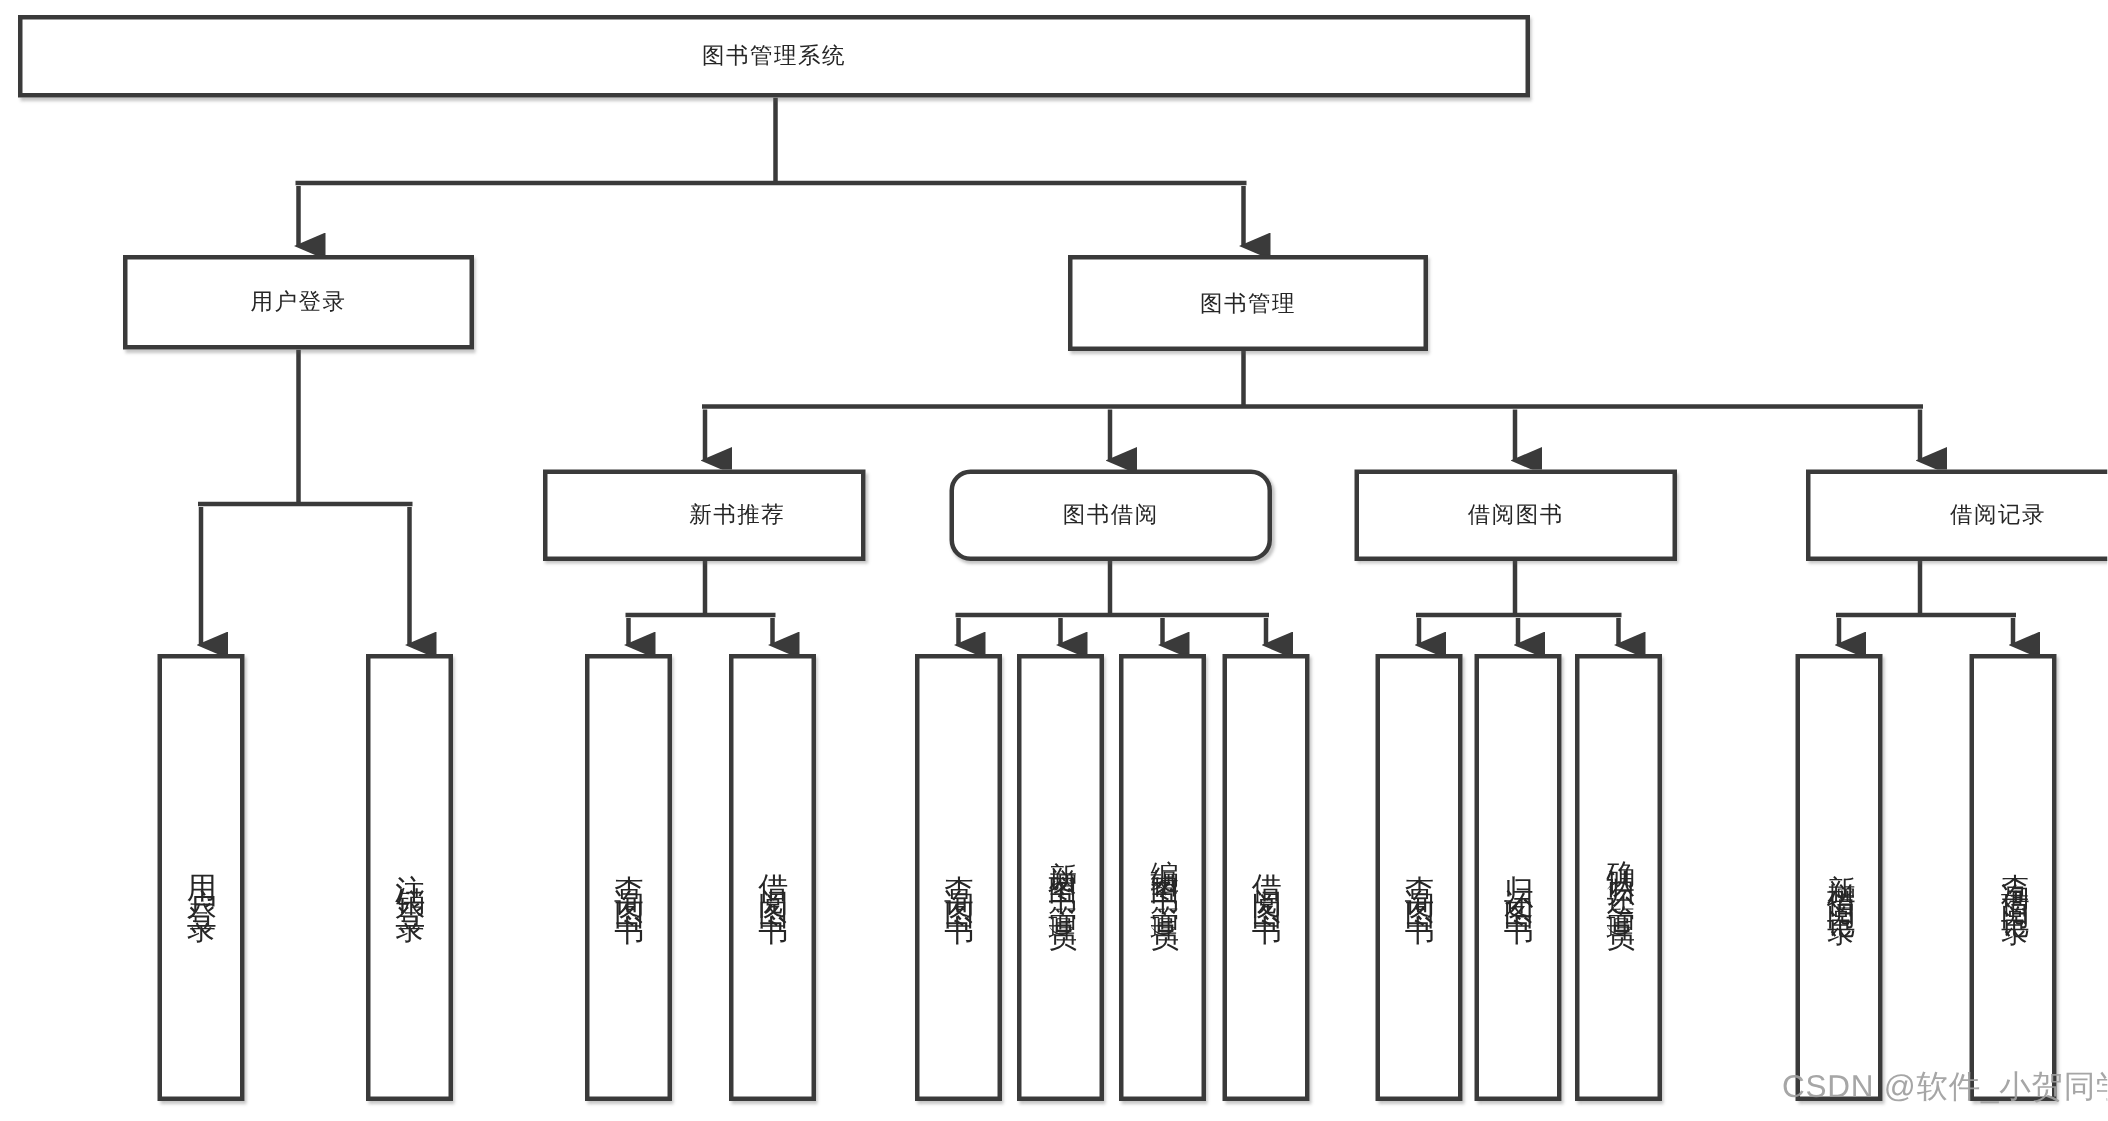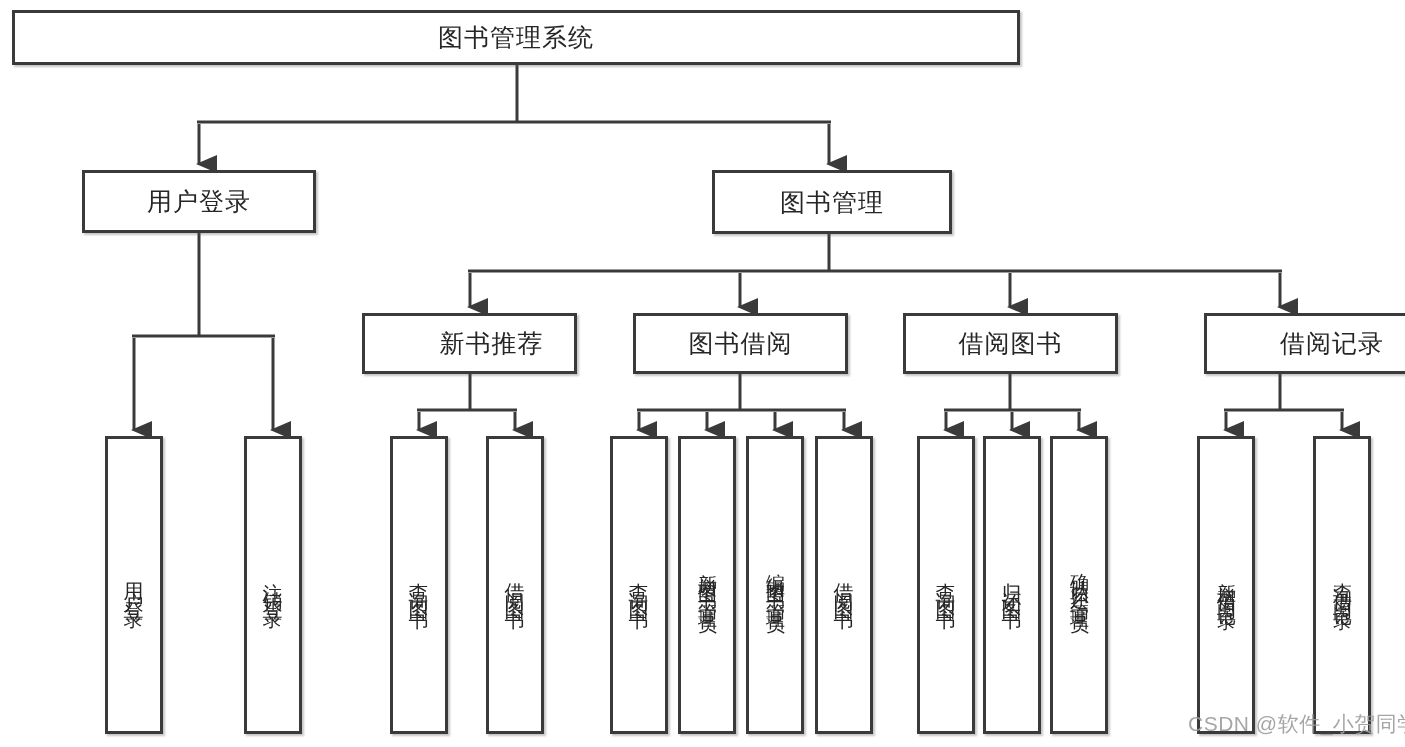--- a/index.html
+++ b/index.html
@@ -30,21 +30,21 @@
     display: flex;
     align-items: center;
     justify-content: center;
     color: #262626;
     z-index: 1;
     box-shadow: 1.5px 2px 2px rgba(90,90,90,0.35);
   }
   .node .lbl {
     white-space: nowrap;
   }
-  .h-node { font-size: 25px; letter-spacing: 1px; }
+  .h-node { font-size: 15px; letter-spacing: 1px; }
   .v-node { font-size: 20px; }
   .v-node .lbl {
     writing-mode: vertical-lr;
     text-orientation: upright;
     letter-spacing: 9px;
     white-space: normal;
     line-height: 1.1;
   }
   .v-node.long .lbl { letter-spacing: 6px; font-size: 19px; }
   .watermark {
@@ -120,21 +120,21 @@
   <div class="node h-node" style="left:82px; top:170px; width:234px; height:63px;">
     <span class="lbl">用户登录</span>
   </div>
   <div class="node h-node" style="left:712px; top:170px; width:240px; height:64px;">
     <span class="lbl">图书管理</span>
   </div>
 
   <div class="node h-node" style="left:362px; top:313px; width:215px; height:61px;padding-left:44px;">
     <span class="lbl">新书推荐</span>
   </div>
-  <div class="node h-node" style="left:633px; top:313px; width:215px; height:61px;">
+  <div class="node h-node" style="left:633px; top:313px; width:215px; height:61px;border-radius:14px;">
     <span class="lbl">图书借阅</span>
   </div>
   <div class="node h-node" style="left:903px; top:313px; width:215px; height:61px;">
     <span class="lbl">借阅图书</span>
   </div>
   <div class="node h-node" style="left:1204px; top:313px; width:256px; height:61px;">
     <span class="lbl">借阅记录</span>
   </div>
 
   <div class="node v-node" style="left:105px; top:436px; width:58px; height:298px;">

